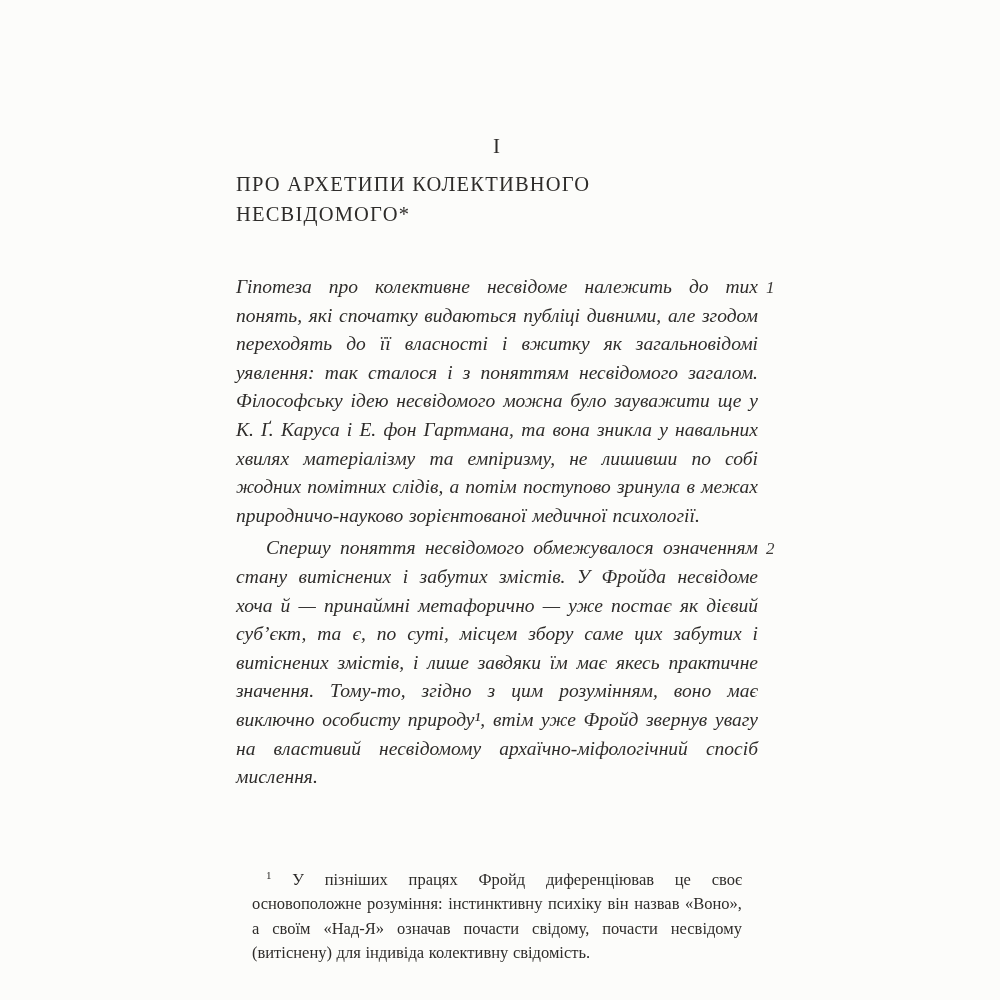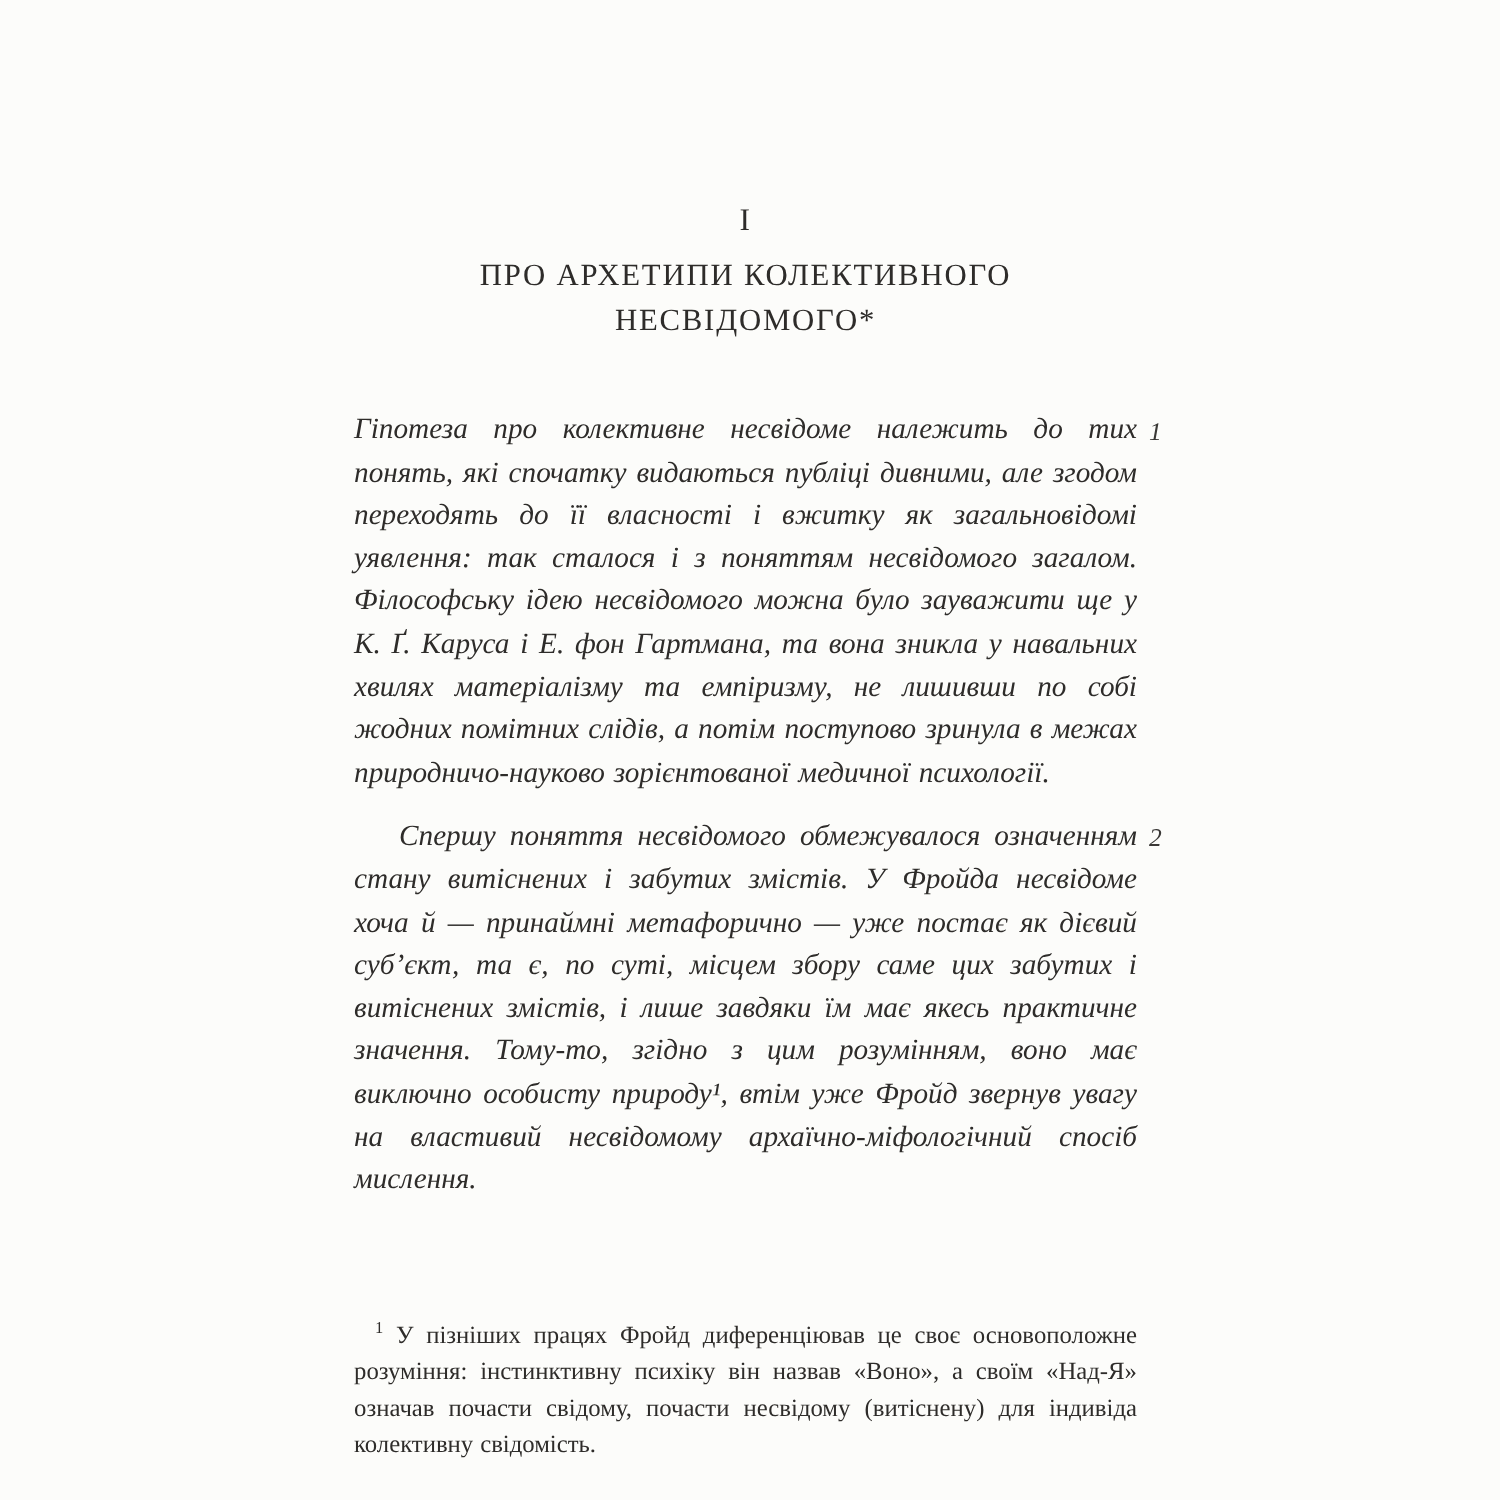--- a/index.html
+++ b/index.html
@@ -25,21 +25,20 @@
     width: 522px;
   }
   .chapter-numeral {
     text-align: center;
     font-size: 21px;
     font-weight: 400;
     letter-spacing: 1px;
     margin: 0 0 10px 0;
   }
   .chapter-title {
-    text-align: center;
     font-size: 20.5px;
     font-weight: 400;
     letter-spacing: 1.2px;
     line-height: 30px;
     margin: 0 0 44px 0;
   }
   .body-text {
     font-size: 19.5px;
     line-height: 28.6px;
     text-align: justify;
@@ -47,40 +46,40 @@
   }
   .paragraph-wrap {
     position: relative;
   }
   .para {
     margin: 0;
     word-spacing: 1px;
   }
   .para.indented {
     text-indent: 30px;
-    margin-top: 14px;
+    margin-top: 4px;
   }
   .margin-num {
     position: absolute;
     top: 1px;
     left: 530px;
     width: 30px;
     font-size: 17px;
     line-height: 28.6px;
     text-align: left;
     color: #3a3836;
   }
   .footnote {
     margin-top: 76px;
     font-size: 16.5px;
     line-height: 24.5px;
     text-align: justify;
   }
   .footnote p {
-    margin: 0;
+    margin: 16px;
     text-indent: 14px;
     word-spacing: 0.5px;
   }
   .footnote sup {
     font-size: 11px;
     line-height: 0;
   }
 </style>
 </head>
 <body>

